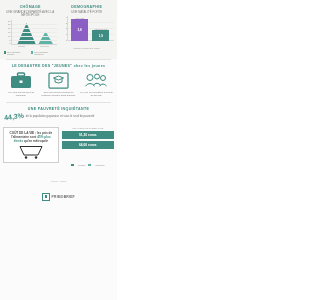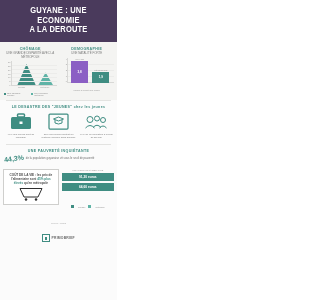--- a/index.html
+++ b/index.html
@@ -120,26 +120,20 @@
     display:flex;align-items:center;justify-content:center;
   }
   .logo .mark i{display:block;width:2px;height:3px;background:#3f8d82;}
   .logo .txt{font-size:3.4px;font-weight:bold;color:#6a6a6a;letter-spacing:.2px;}
 </style>
 </head>
 <body>
 
 <div class="page">
 
-  <div class="header">
-    <h1>
-      <span>GUYANE : UNE ECONOMIE</span><br>
-      <span>A LA DEROUTE</span>
-    </h1>
-  </div>
 
   <div class="two-col band">
 
     <div class="col">
       <div class="sec-title">CHÔMAGE</div>
       <div class="sec-sub">UNE GRANDE DISPARITÉ AVEC LA MÉTROPOLE</div>
       <div class="plot">
         <div class="yaxis">
           <span>30</span>
           <span>25</span>

